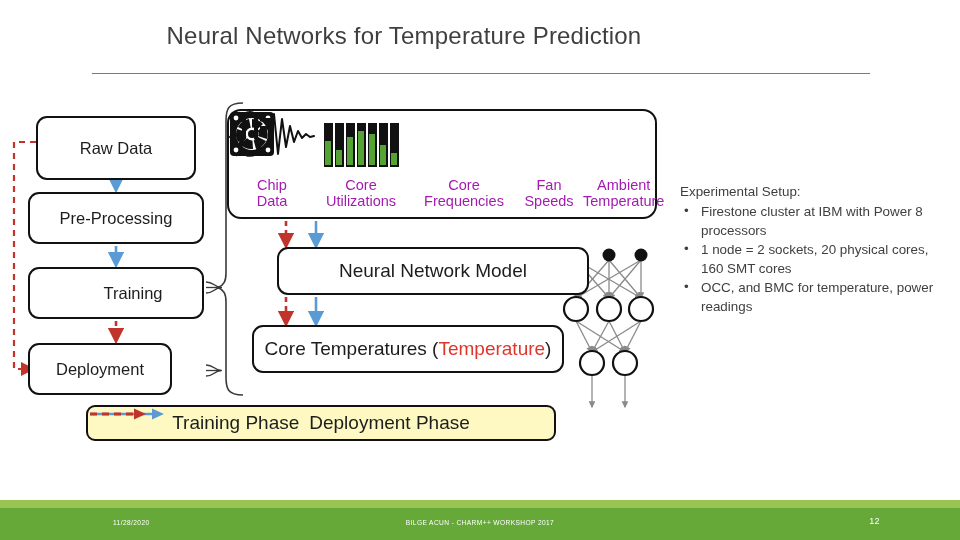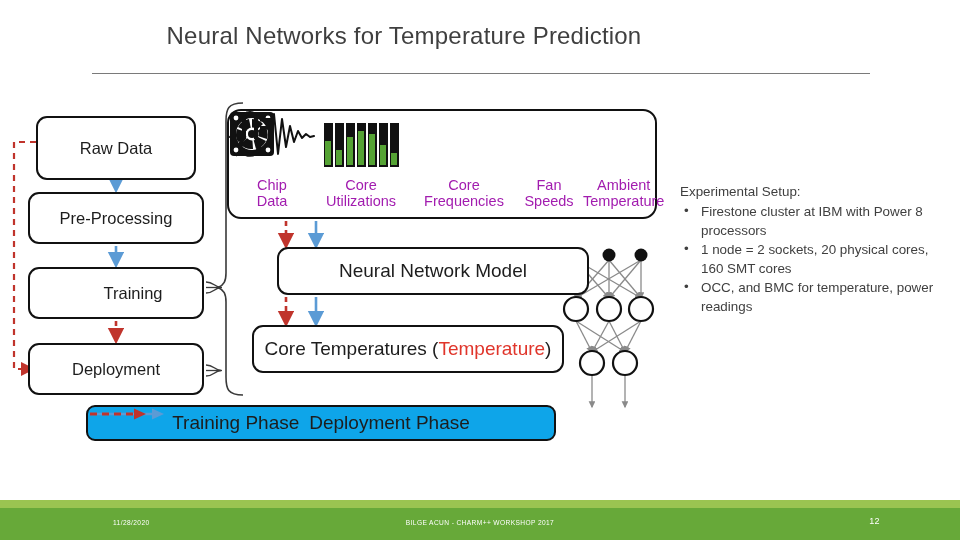--- a/index.html
+++ b/index.html
@@ -27,21 +27,21 @@
     position:absolute;border:2.4px solid #111;border-radius:11px;background:#fff;
     display:flex;align-items:center;justify-content:center;
     font-size:16.5px;color:#1d1d1d;box-sizing:border-box;
   }
   .fbox.lg{font-size:19px;}
 
   
   #box-raw-data       {left:36px; top:21px; width:160px;height:64px;}
   #box-pre-processing {left:28px; top:97px; width:176px;height:52px;}
   #box-training       {left:28px; top:172px;width:176px;height:52px;padding-left:34px;}
-  #box-deployment     {left:28px; top:248px;width:176px;height:52px;text-align:center;}
+  #box-deployment     {left:28px; top:248px;width:144px;height:52px;text-align:center;}
 
   
   #box-sensors{
     left:227px;top:14px;width:430px;height:110px;border-radius:14px;
     display:block;padding:0;
   }
   .icon-row{display:flex;height:100%;align-items:flex-start;padding:8px 6px 0 6px;box-sizing:border-box;}
   .icon-cell{flex:1;display:flex;flex-direction:column;align-items:center;}
   .icon-art{height:52px;display:flex;align-items:center;justify-content:center;}
   .icon-label{
@@ -59,21 +59,21 @@
   .bar{width:9px;height:44px;background:#111;position:relative;}
   .bar i{position:absolute;left:1.6px;right:1.6px;bottom:1.6px;background:#55a334;display:block;}
 
   #box-nn-model{left:252px;top:152px;width:312px;height:48px;margin-left:25px;}
   #box-core-temp{left:252px;top:230px;width:312px;height:48px;}
   .pred{color:#e0352b;}
 
   
   #legend-box{
     position:absolute;left:86px;top:310px;width:470px;height:36px;
-    border:2.4px solid #111;border-radius:9px;background:#0ea5e9;
+    border:2.4px solid #111;border-radius:9px;background:#fef9c3;
     display:flex;align-items:center;justify-content:center;gap:10px;
     font-size:19px;color:#1d1d1d;box-sizing:border-box;
   }
   .legend-text{white-space:nowrap;}
 
   
   #setup-block{
     position:absolute;left:680px;top:182px;width:272px;
     font-size:13.4px;line-height:1.42;color:#3f3f3f;
   }

